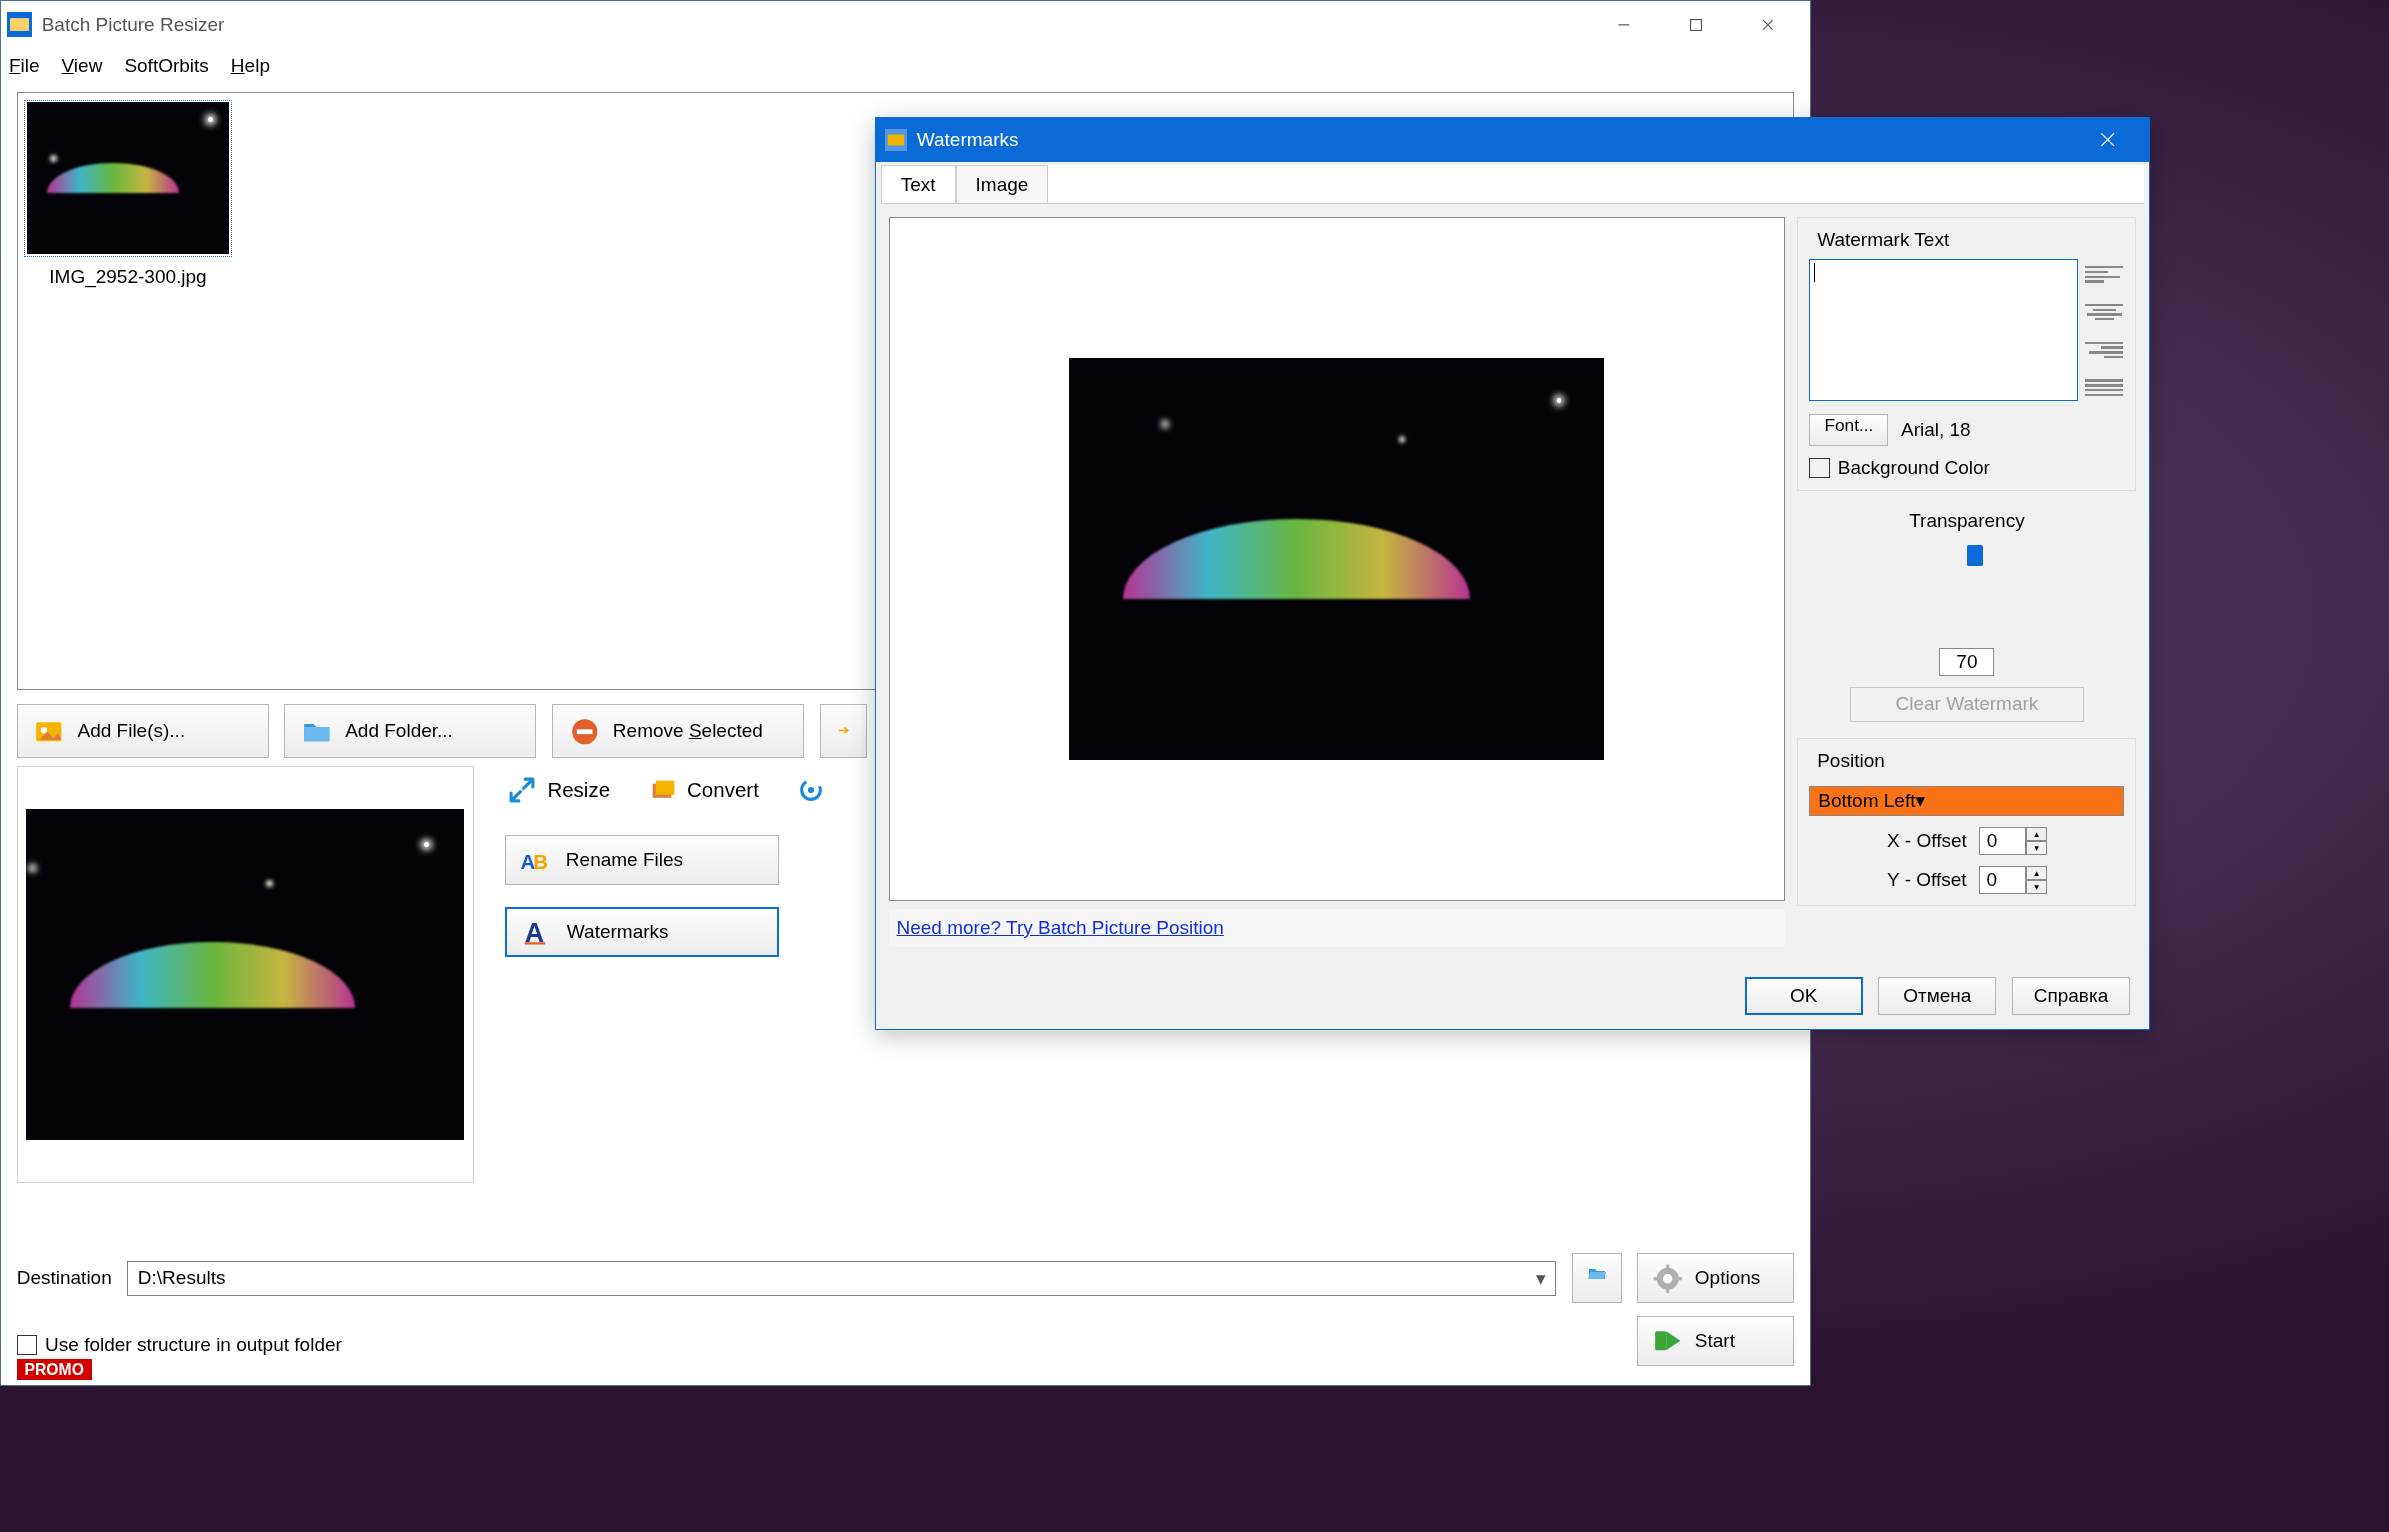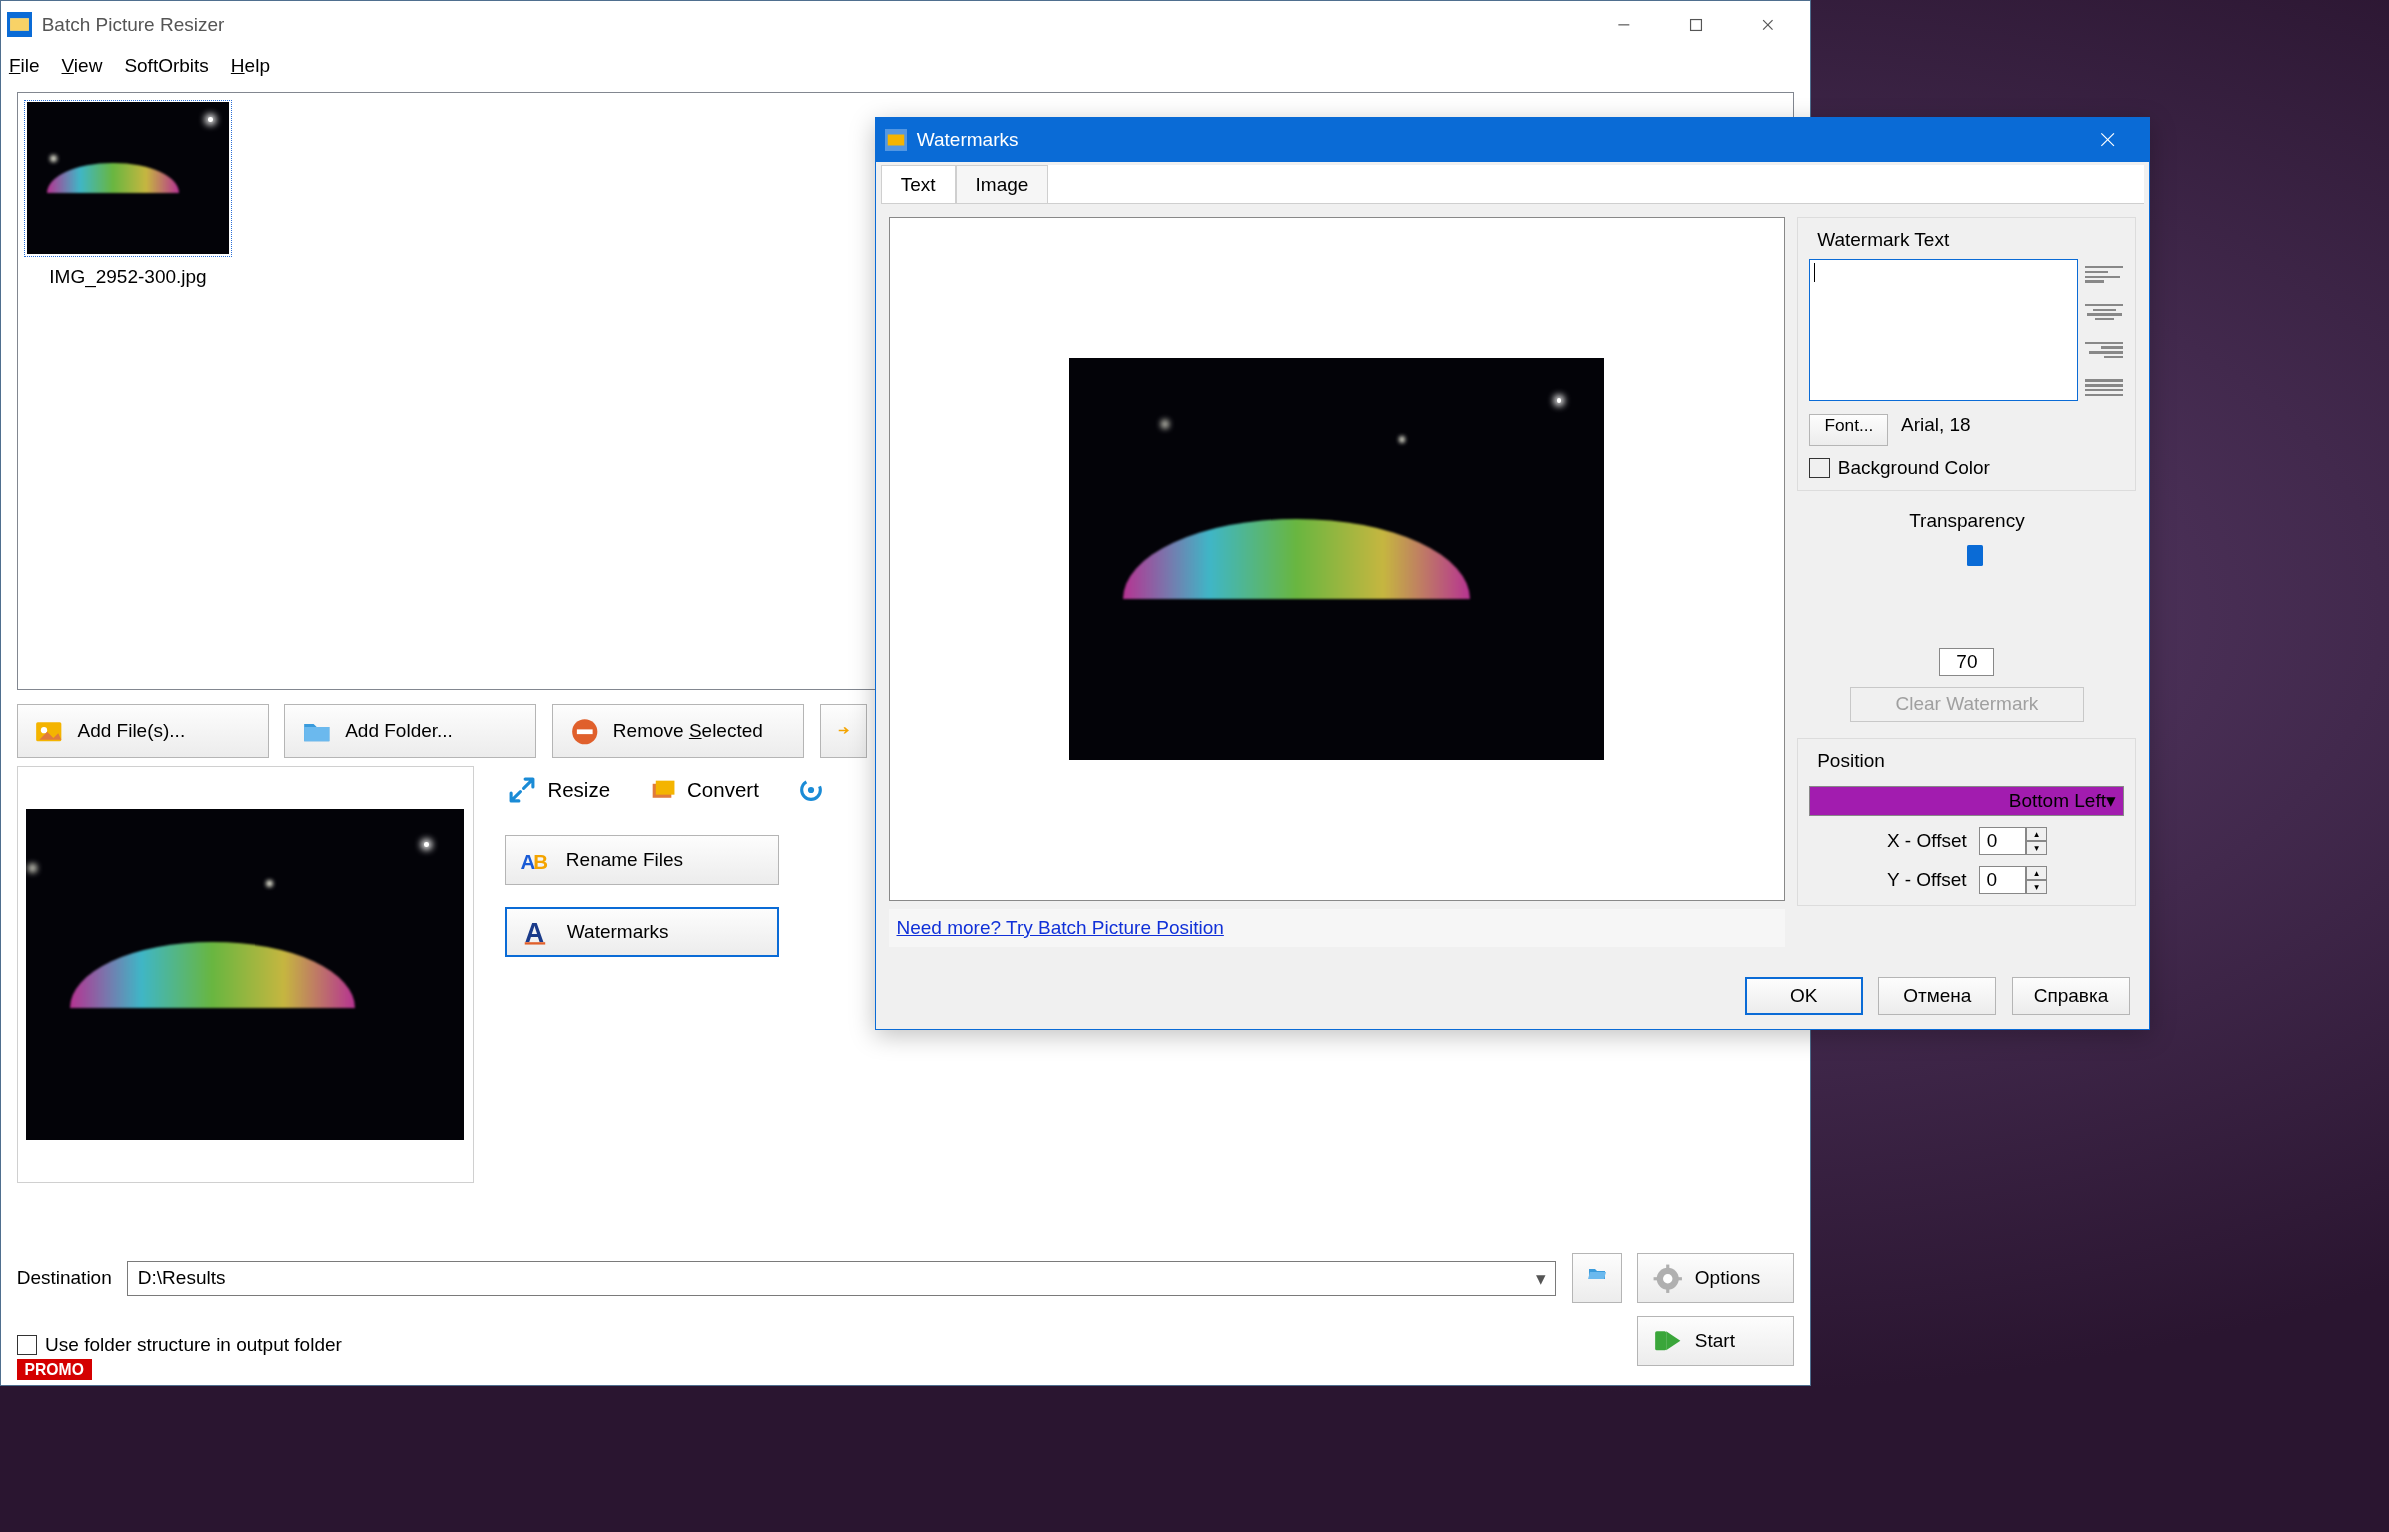--- a/index.html
+++ b/index.html
@@ -249,31 +249,31 @@
 .side-col{width:339px;display:flex;flex-direction:column;}
 .group{border:0.8px solid #dcdcdc;padding:11px;margin-bottom:12.6px;}
 .group .gtitle{font-size:19px;margin:-22px 0 7.9px 3.1px;background:#f0f0f0;display:inline-block;padding:0 4.7px;}
 .txt-align-row{display:flex;gap:7.9px;}
 .wm-textarea{
   flex:1;height:142px;border:1.6px solid #0a6bd6;background:#fff;
 }
 .align-icons{width:39px;display:flex;flex-direction:column;gap:6.3px;}
 .align-icons .ai{width:38px;height:31.5px;border:none;display:flex;flex-direction:column;justify-content:center;gap:2.4px;}
 .align-icons .ai div{height:2.4px;background:#888;}
-.font-row{display:flex;align-items:flex-start;gap:12.6px;margin-top:11px;}
+.font-row{display:flex;align-items:center;gap:12.6px;margin-top:11px;}
 .small-btn{height:31.5px;border:0.8px solid #b5b5b5;background:linear-gradient(#fdfdfd,#ececec);padding:0 14px;font-size:17.3px;}
 .check-row{display:flex;align-items:center;gap:7.9px;margin-top:11px;}
 .trans-row{display:flex;align-items:center;gap:11px;margin-top:6.3px;flex-direction:column;}
 .slider{flex:0 0 94px;height:23.6px;position:relative;}
 .slider .track{position:absolute;top:10.2px;left:0;right:0;height:3.1px;background:#c6c6c6;}
 .slider .thumb{position:absolute;top:2.4px;width:15.7px;height:20.5px;background:#0a6bd6;border-radius:1.6px;}
 .num-input{width:55px;height:28px;border:0.8px solid #888;display:flex;align-items:center;justify-content:center;background:#fff;}
 .clear-btn{width:234px;height:35px;margin:11px auto 0;border:0.8px solid #c8c8c8;background:#f0f0f0;color:#a0a0a0;display:flex;align-items:center;justify-content:center;}
 
-.pos-select{width:100%;height:30px;border:0.8px solid #888;background:#a21caf;display:flex;align-items:center;justify-content:flex-end;padding:0 7.9px;margin-top:6.3px;}
+.pos-select{width:100%;height:30px;border:0.8px solid #888;background:#f97316;display:flex;align-items:center;justify-content:flex-start;padding:0 7.9px;margin-top:6.3px;}
 .offset-row{display:flex;align-items:center;justify-content:center;gap:12.6px;margin-top:11px;text-align:right;}
 .spin{display:flex;}
 .spin .num{width:47px;height:28px;border:0.8px solid #888;background:#fff;display:flex;align-items:center;padding:0 6.3px;}
 .spin .arrows{width:20.5px;display:flex;flex-direction:column;}
 .spin .arrows div{flex:1;border:0.8px solid #888;background:#f0f0f0;display:flex;align-items:center;justify-content:center;font-size:9.4px;}
 
 .dlg-buttons{
   position:absolute;bottom:14px;right:19px;
   display:flex;gap:15.7px;
 }

